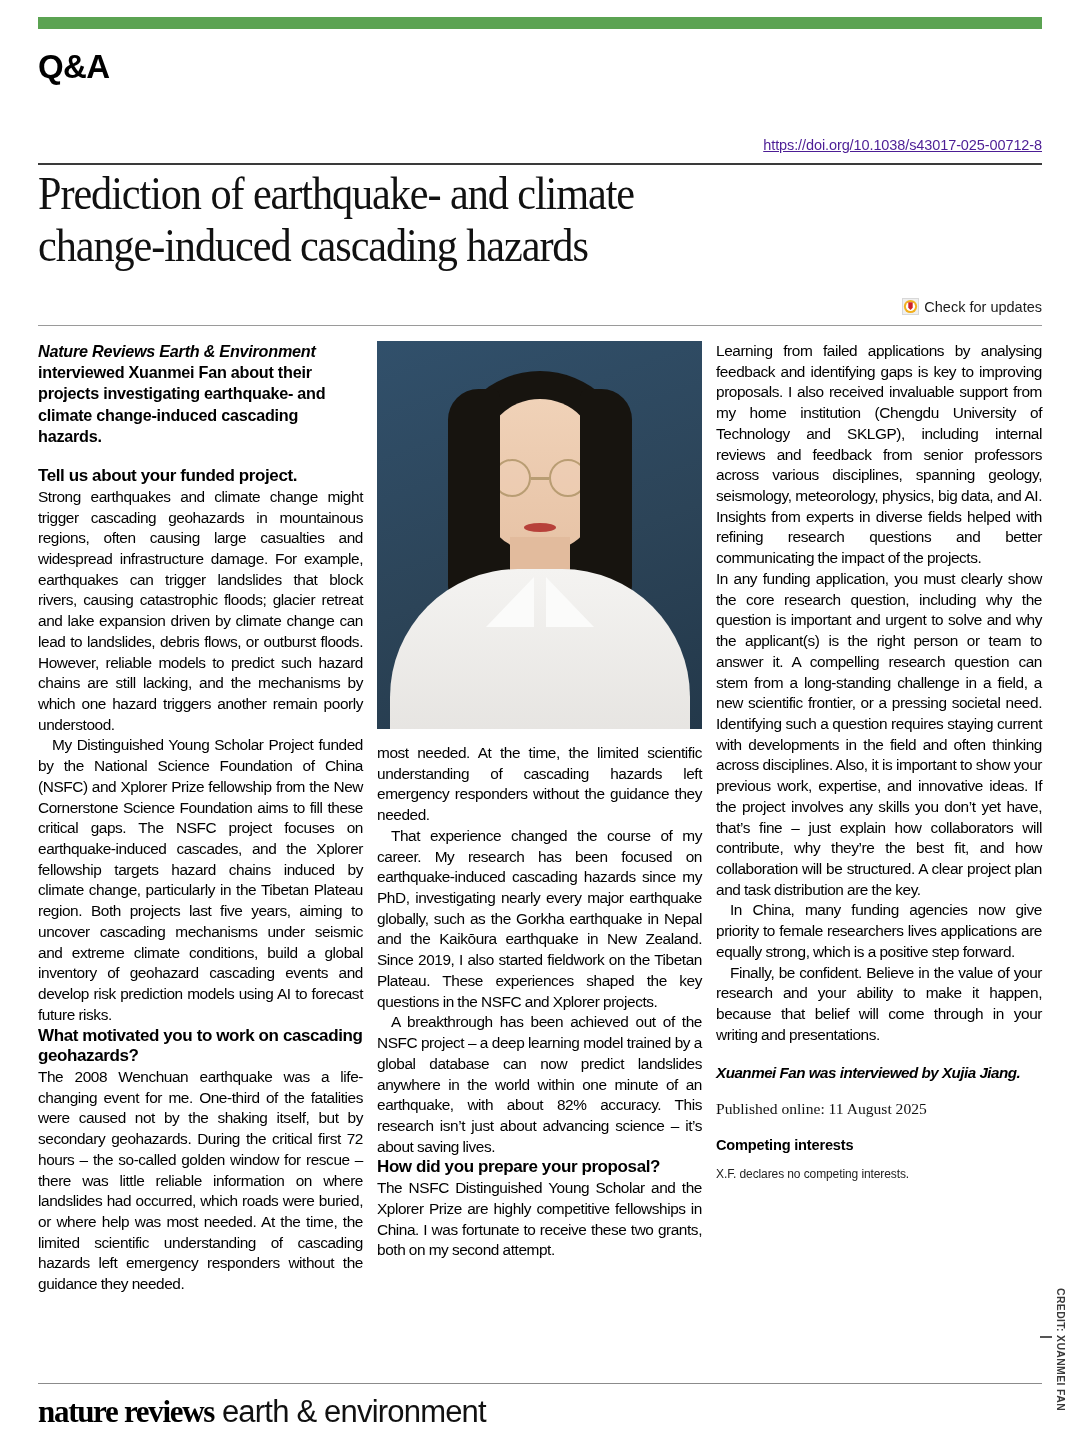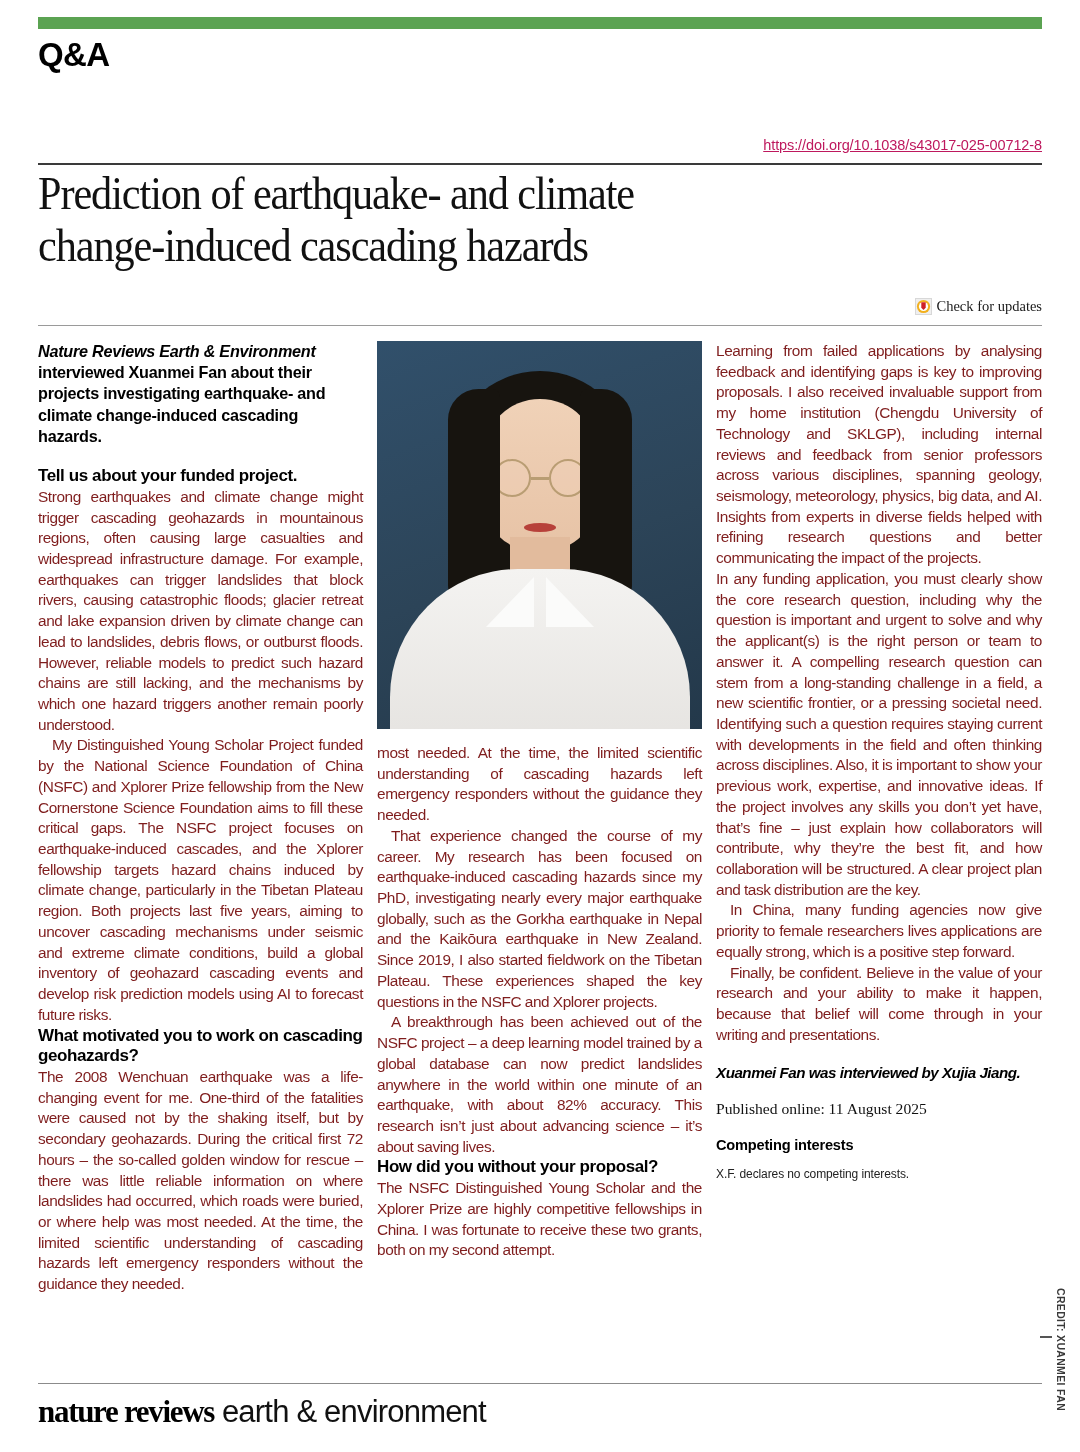--- a/index.html
+++ b/index.html
@@ -25,35 +25,35 @@
     left: 38px;
     top: 17px;
     width: 1004px;
     height: 12px;
     background: #5ba352;
   }
 
   .kicker {
     position: absolute;
     left: 38px;
-    top: 36px;
+    top: 48px;
     font-family: "Liberation Sans", sans-serif;
     font-weight: bold;
     font-size: 33px;
     letter-spacing: -0.6px;
     color: #000;
   }
 
   .doi {
     position: absolute;
     right: 38px;
     top: 137px;
     font-family: "Liberation Sans", sans-serif;
     font-size: 14.5px;
-    color: #be185d;
+    color: #4c1d95;
     letter-spacing: -0.1px;
   }
 
   .rule-top {
     position: absolute;
     left: 38px;
     top: 163px;
     width: 1004px;
     height: 1.5px;
     background: #3a3a3a;
@@ -87,21 +87,21 @@
   }
   .crossmark-icon {
     width: 17px;
     height: 17px;
     background: #efefef;
     border: 1px solid #d8d8d8;
     display: block;
     position: relative;
   }
   .crossmark-label {
-    font-family: Liberation Serif, serif;
+    font-family: Liberation Sans, sans-serif;
     font-size: 14.5px;
     color: #1a1a1a;
   }
 
   .rule-columns {
     position: absolute;
     left: 38px;
     top: 325px;
     width: 1004px;
     height: 1px;
@@ -140,21 +140,21 @@
     line-height: 1.22;
     color: #000;
     letter-spacing: -0.4px;
   }
   .q-head:first-child { margin-top: 0; }
 
   .body-p {
     font-family: "Liberation Sans", sans-serif;
     font-size: 15.4px;
     line-height: 1.345;
-    color: #7f1d1d;
+    color: #000000;
     text-align: justify;
     letter-spacing: -0.42px;
     word-spacing: -0.3px;
     hyphens: none;
   }
   .body-p.indent { text-indent: 14px; }
 
   .photo {
     width: 325px;
     height: 388px;
@@ -403,21 +403,21 @@
         <div class="ph-hair-front-r"></div>
         <div class="ph-shoulders"></div>
         <div class="ph-collar-l"></div>
         <div class="ph-collar-r"></div>
       </div>
 
       <p class="body-p">most needed. At the time, the limited scientific understanding of cascading hazards left emergency responders without the guidance they needed.</p>
       <p class="body-p indent">That experience changed the course of my career. My research has been focused on earthquake-induced cascading hazards since my PhD, investigating nearly every major earthquake globally, such as the Gorkha earthquake in Nepal and the Kaikōura earthquake in New Zealand. Since 2019, I also started fieldwork on the Tibetan Plateau. These experiences shaped the key questions in the NSFC and Xplorer projects.</p>
       <p class="body-p indent">A breakthrough has been achieved out of the NSFC project – a deep learning model trained by a global database can now predict landslides anywhere in the world within one minute of an earthquake, with about 82% accuracy. This research isn’t just about advancing science – it’s about saving lives.</p>
 
-      <h2 class="q-head">How did you without your proposal?</h2>
+      <h2 class="q-head">How did you prepare your proposal?</h2>
       <p class="body-p">The NSFC Distinguished Young Scholar and the Xplorer Prize are highly competitive fellowships in China. I was fortunate to receive these two grants, both on my second attempt.</p>
     </div>
 
     <div class="col col-3">
       <p class="body-p">Learning from failed applications by analysing feedback and identifying gaps is key to improving proposals. I also received invaluable support from my home institution (Chengdu University of Technology and SKLGP), including internal reviews and feedback from senior professors across various disciplines, spanning geology, seismology, meteorology, physics, big data, and AI. Insights from experts in diverse fields helped with refining research questions and better communicating the impact of the projects.</p>
 
       <p class="body-p">In any funding application, you must clearly show the core research question, including why the question is important and urgent to solve and why the applicant(s) is the right person or team to answer it. A compelling research question can stem from a long-standing challenge in a field, a new scientific frontier, or a pressing societal need. Identifying such a question requires staying current with developments in the field and often thinking across disciplines. Also, it is important to show your previous work, expertise, and innovative ideas. If the project involves any skills you don’t yet have, that’s fine – just explain how collaborators will contribute, why they’re the best fit, and how collaboration will be structured. A clear project plan and task distribution are the key.</p>
       <p class="body-p indent">In China, many funding agencies now give priority to female researchers lives applications are equally strong, which is a positive step forward.</p>
       <p class="body-p indent">Finally, be confident. Believe in the value of your research and your ability to make it happen, because that belief will come through in your writing and presentations.</p>
 

